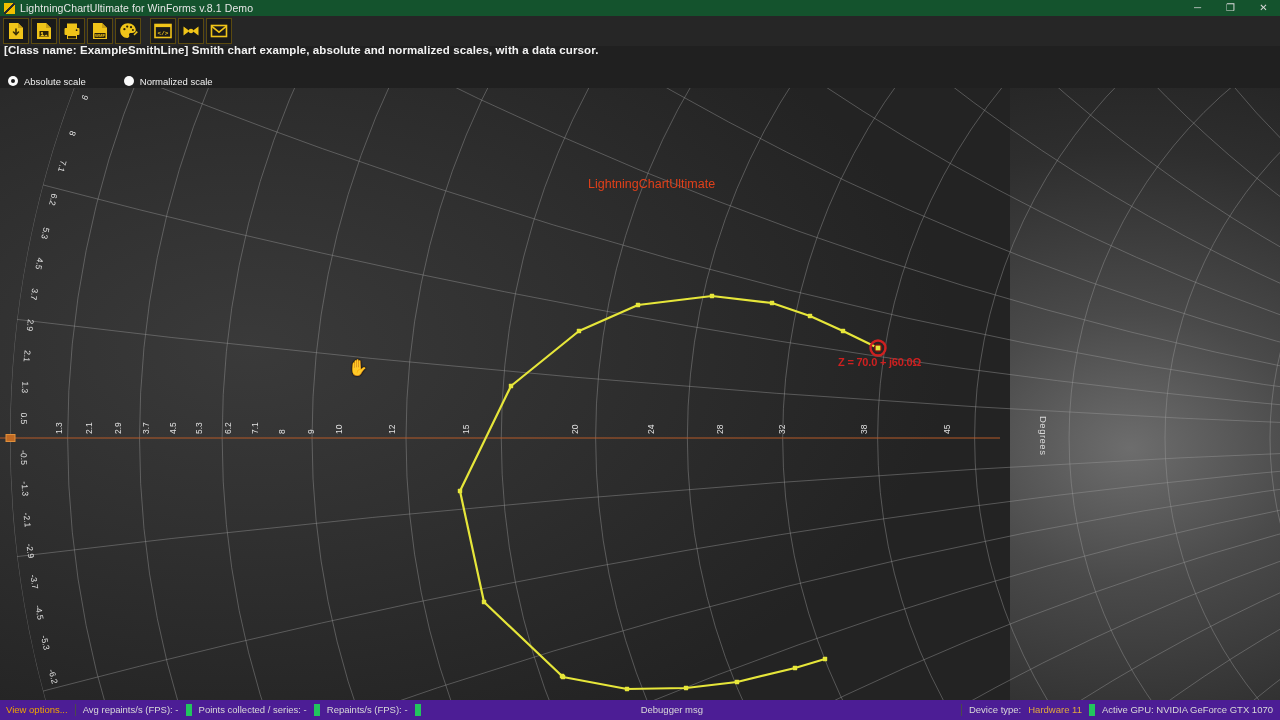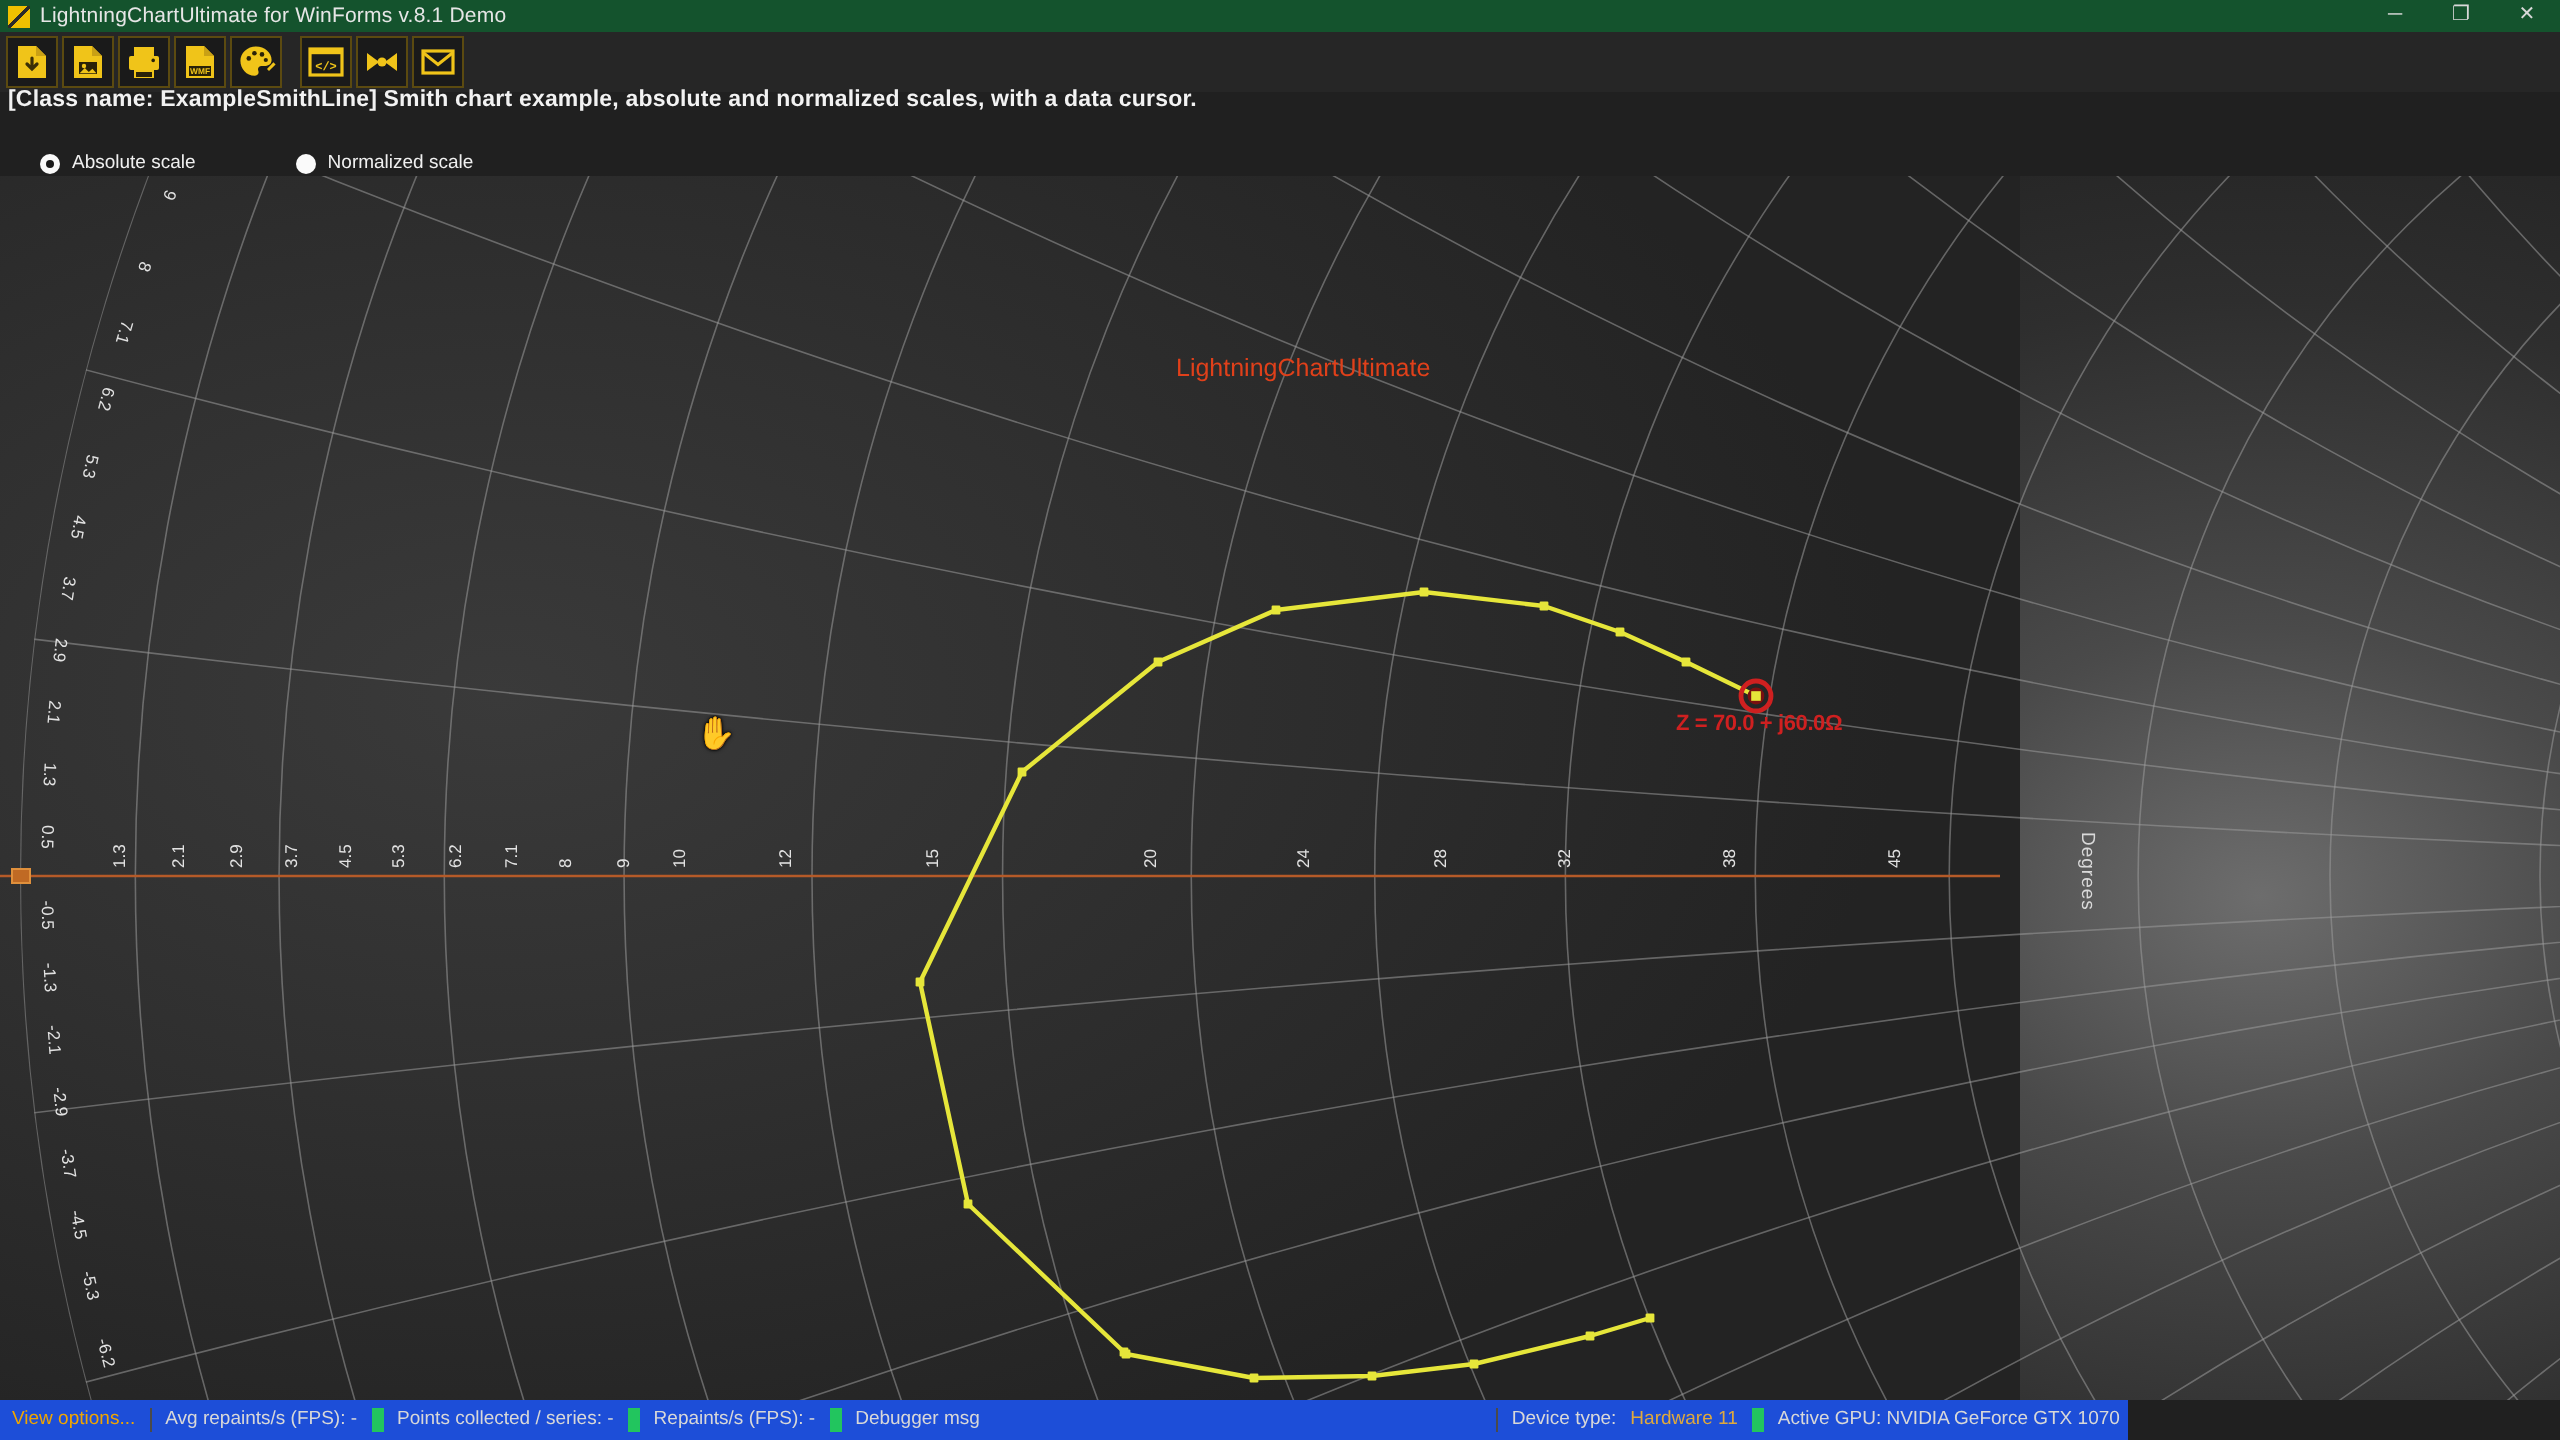--- a/index.html
+++ b/index.html
@@ -41,21 +41,21 @@
   .tool.sep { margin-left: 7px; }
 
   
   .desc {
     position: absolute; left: 4px; top: 44px; font-size: 11.5px;
     color: #f2f2f2; font-weight: bold; letter-spacing: .1px;
   }
 
   
   .radios { position: absolute; left: 8px; top: 76px; display: flex; align-items: center; }
-  .radio { display: flex; align-items: flex-end; margin-right: 38px; margin-left: 12px; }
+  .radio { display: flex; align-items: flex-start; margin-right: 38px; }
   .radio .dot {
     width: 10px; height: 10px; border-radius: 50%;
     background: #fafafa; margin-right: 6px; position: relative;
   }
   .radio.checked .dot::after {
     content: ""; position: absolute; left: 3px; top: 3px; width: 4px; height: 4px;
     border-radius: 50%; background: #1a1a1a;
   }
   .radio .lbl { font-size: 9.5px; color: #f0f0f0; }
 
@@ -89,22 +89,22 @@
   }
 
   .panhand {
     position: absolute; left: 348px; top: 268px; width: 20px; height: 24px;
     font-size: 16px; line-height: 24px; color: #fff; text-align: center;
     text-shadow: 0 0 1px #000, 0 0 2px #000;
   }
 
   
   .status {
-    position: absolute; left: 0; bottom: 0; width: 1064px; height: 20px;
-    background: #1d4ed8; display: flex; align-items: center; font-size: 9.5px; color: #d8d8d8;
+    position: absolute; left: 0; bottom: 0; width: 1280px; height: 20px;
+    background: #4c1d95; display: flex; align-items: center; font-size: 9.5px; color: #d8d8d8;
   }
   .status .cell { padding: 0 7px; border-right: 6px solid #22c55e; white-space: nowrap; line-height: 12px; }
   .status .cell.first { color: #f0a500; border-right: 1px solid #4a4a4a; padding-left: 6px; }
   .status .nb { border-right: none; }
   .status .spacer { flex: 1 1 auto; }
   .status .hw { color: #e0a93c; }
   .status .grp { display: flex; align-items: flex-end; }
 </style>
 </head>
 <body>

